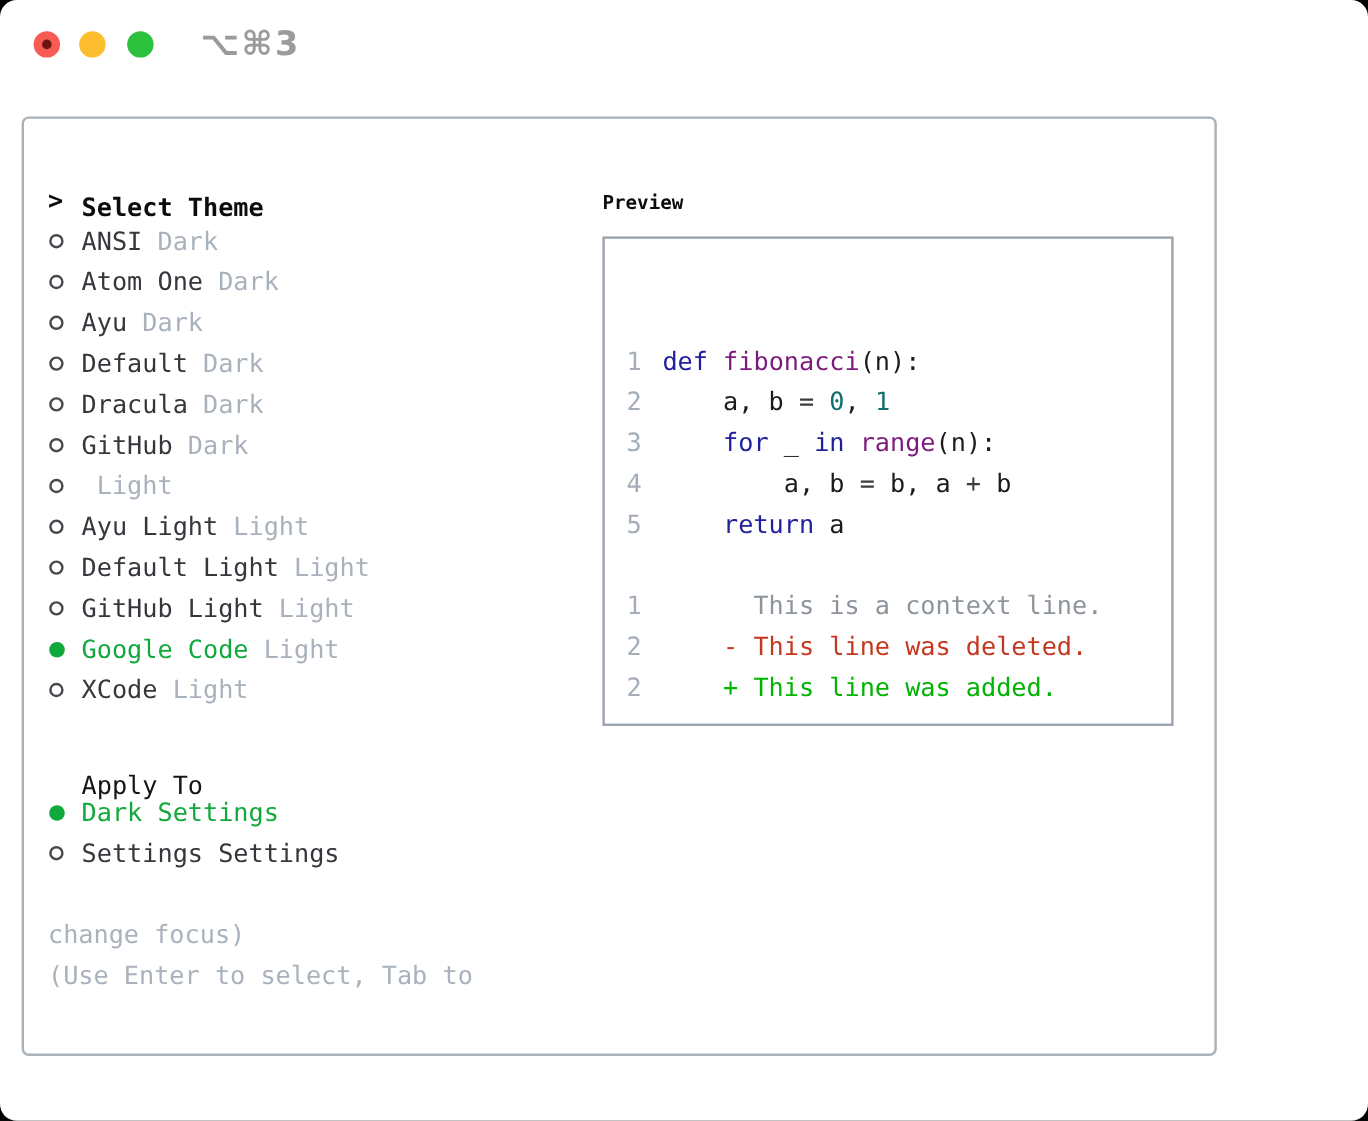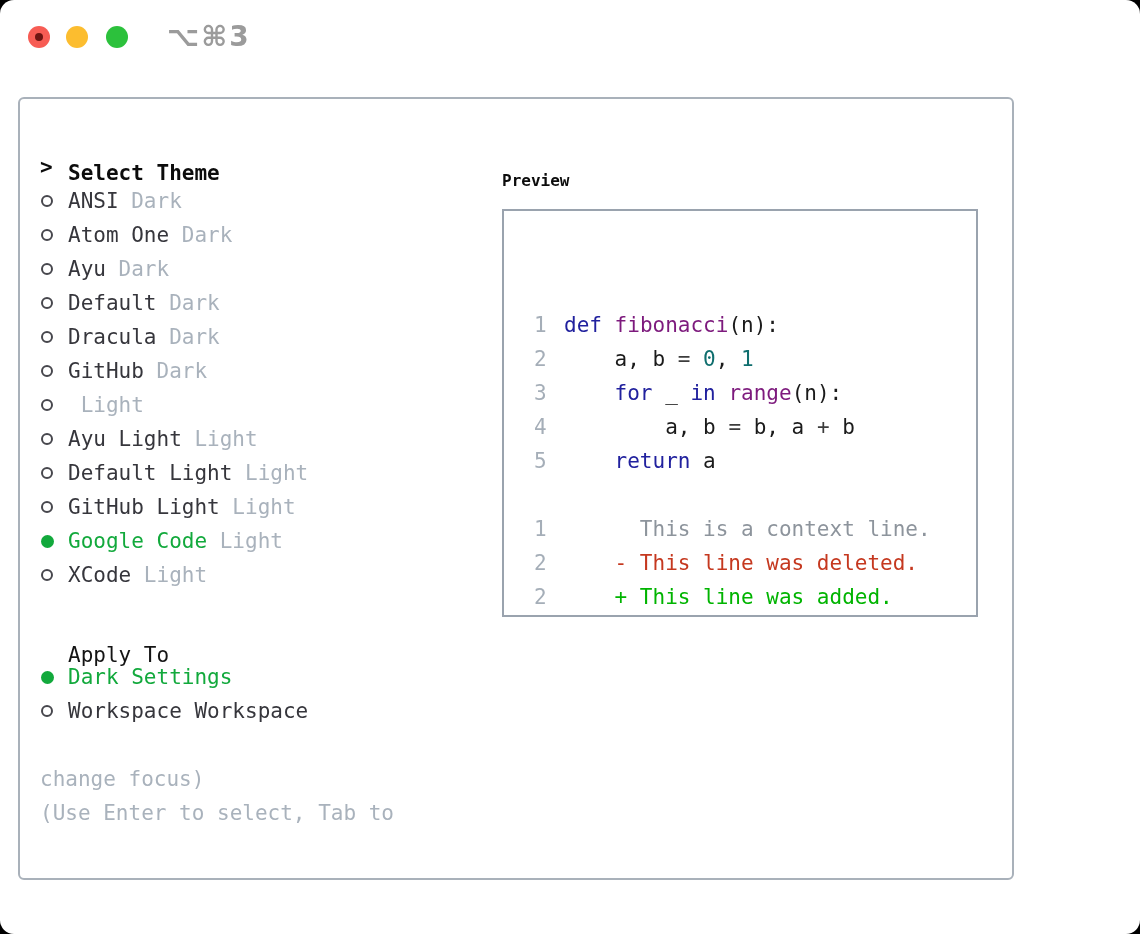--- a/index.html
+++ b/index.html
@@ -31,24 +31,24 @@
   .hdr{font-weight:bold;color:#0c0c0c;margin-top:12px;}
   .prefix{font-weight:bold;color:#0c0c0c;}
   .theme-name{color:#36363c;white-space:pre;}
   .theme-name.green{color:var(--accent_green);}
   .variant{color:var(--muted);white-space:pre;}
   .section-title{color:#141414;margin-top:24px;}
   .spacer{height:34px;}
   .hint{color:var(--muted);white-space:pre;}
 
   
-  .right-col{position:absolute;left:482px;top:58px;}
+  .right-col{position:absolute;left:482px;top:46px;}
   .preview-box{margin-top:18px;width:476px;height:408px;box-sizing:border-box;
       border:2px solid var(--border2);background:#fff;overflow:hidden;}
-  .code{margin:16px;padding:81px 0 0 14px;font-family:"DejaVu Sans Mono",monospace;
+  .code{margin:4px;padding:81px 0 0 14px;font-family:"DejaVu Sans Mono",monospace;
       font-size:21px;line-height:34px;}
   .codeline{height:34px;white-space:pre;}
   .ln{display:inline-block;width:30px;color:var(--line_number);}
   .tok-kwd{color:var(--kwd);}
   .tok-typ{color:var(--typ);}
   .tok-lit{color:var(--lit);}
   .tok-pln{color:var(--pln);}
   .tok-pun{color:var(--pun);}
   .tok-ctx{color:var(--ctx);text-align:right;}
   .tok-del{color:var(--del);}
@@ -167,21 +167,21 @@
           <div class="row">
             <span class="bullet">
               <span class="circle filled"></span>
             </span>
             <span class="theme-name green">Dark Settings</span>
           </div>
           <div class="row">
             <span class="bullet">
               <span class="circle"></span>
             </span>
-            <span class="theme-name">Workspace Workspace</span>
+            <span class="theme-name">Settings Settings</span>
           </div>
         </div>
       <div class="spacer"></div>
       <div class="hint" id="hint"><div>change focus)</div><div>(Use Enter to select, Tab to</div></div>
     </div>
 
     <div class="right-col">
       <div class="row">
         <span class="hdr">Preview</span>
       </div>

